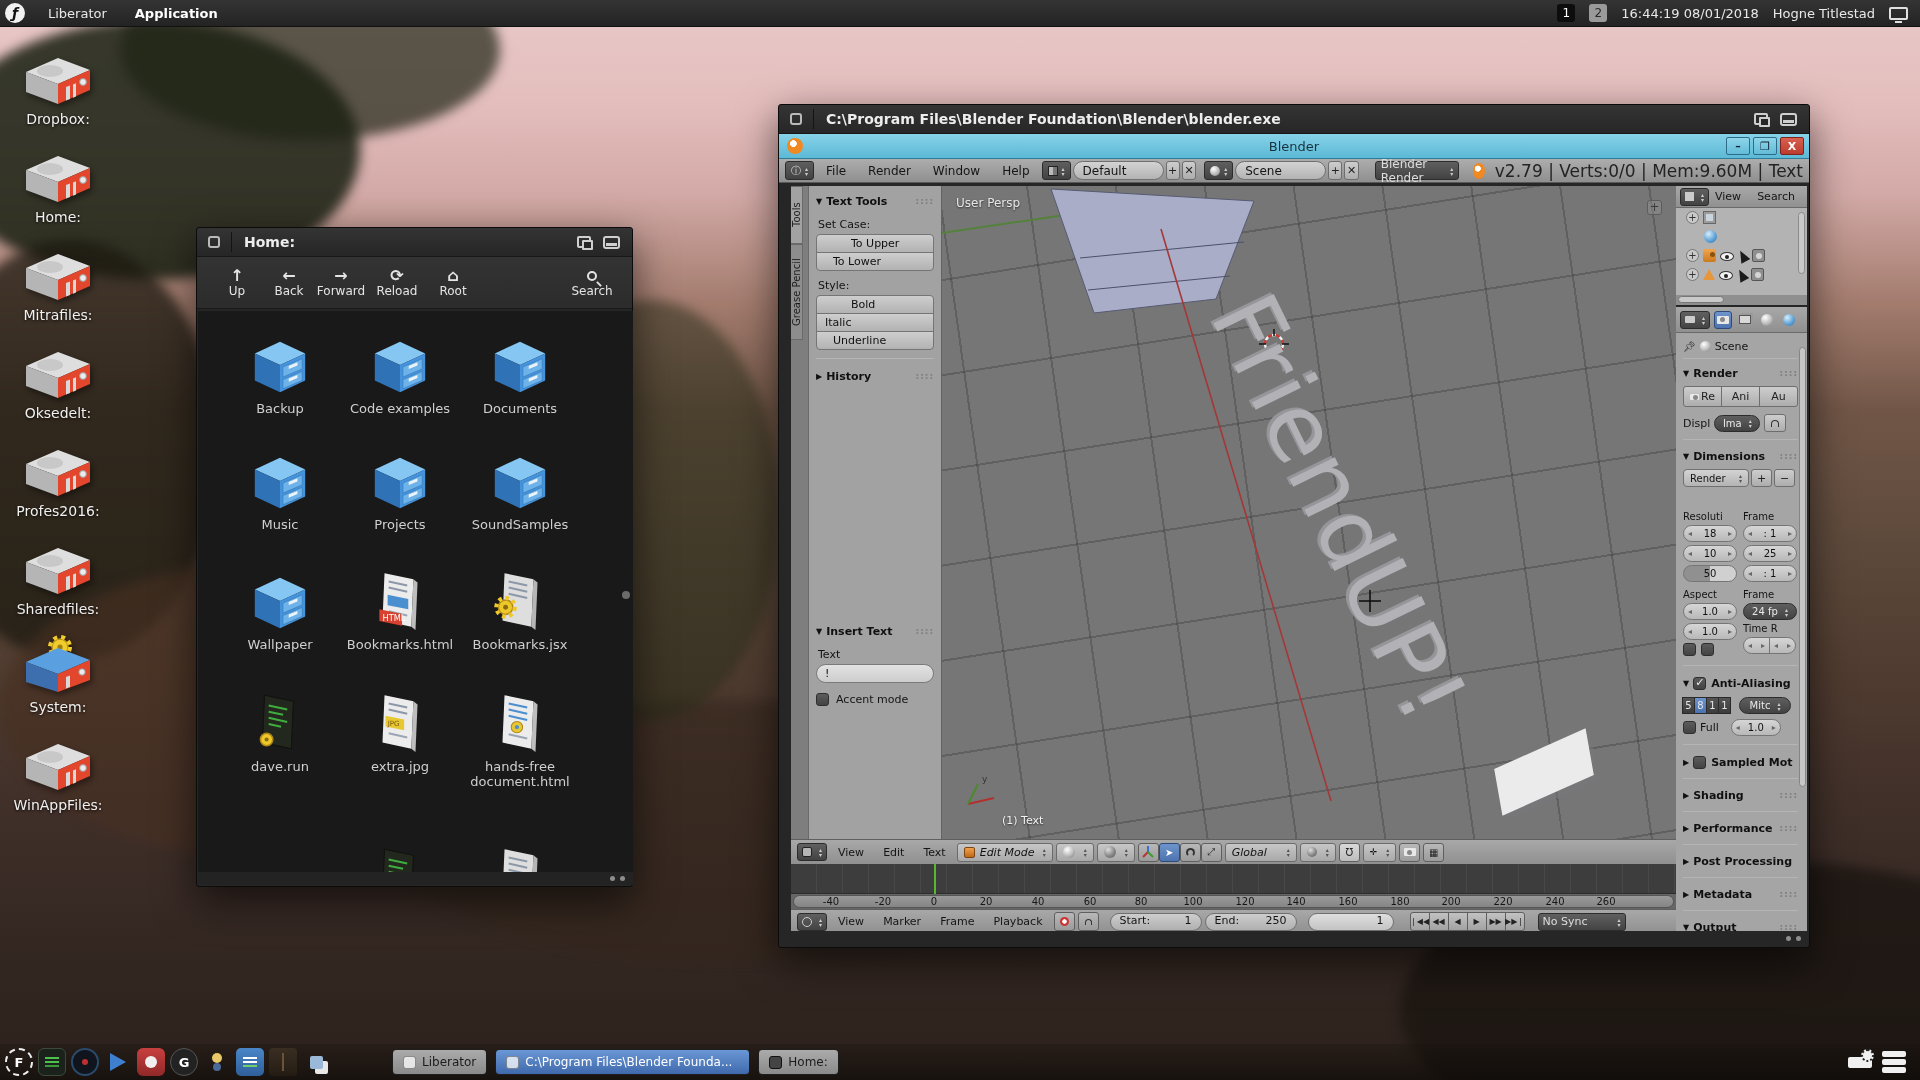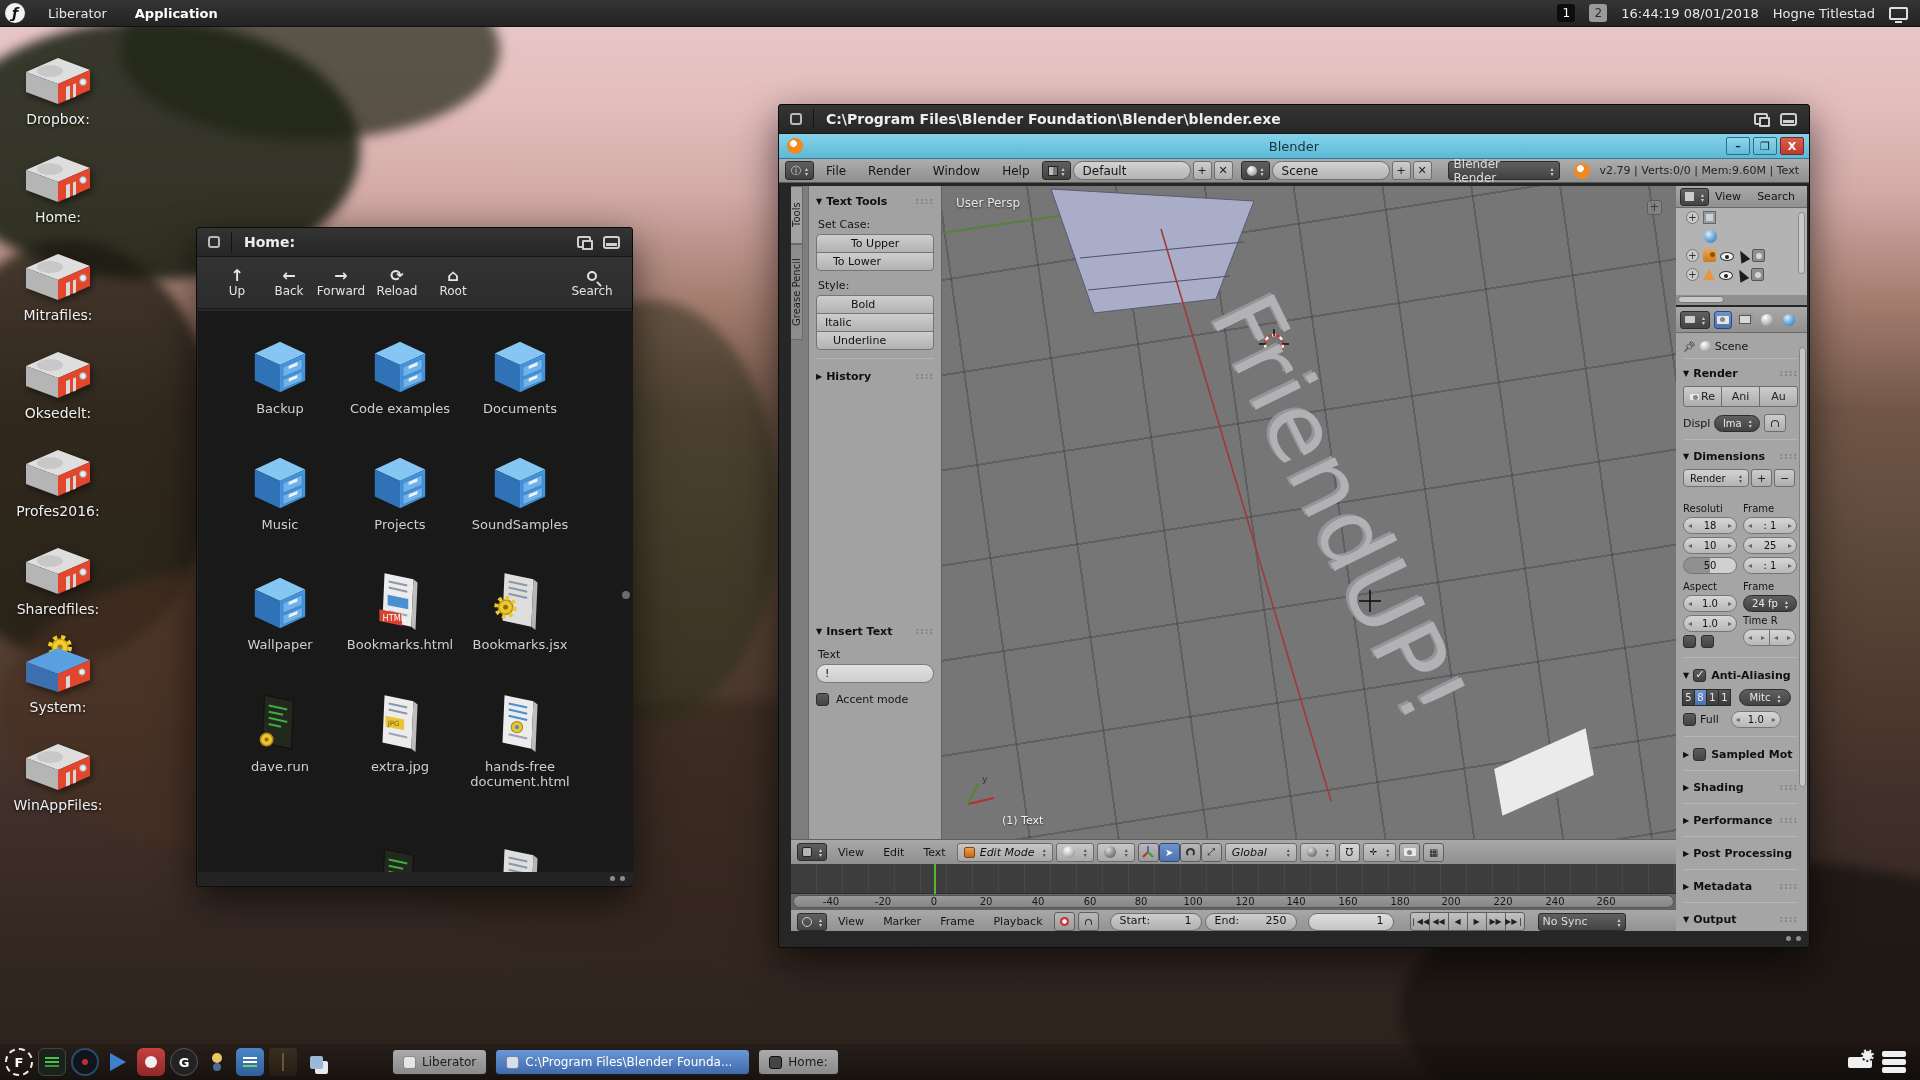--- a/index.html
+++ b/index.html
@@ -80,21 +80,21 @@
     display:flex; align-items:center; font-size:12px; color:#151515; padding:0 6px; gap:2px; }
   .bmenu { padding:0 10px; }
   .ud { display:inline-block; font-size:6px; line-height:5px; color:#ccc; margin-left:4px; text-align:center; }
   .udd { color:#555; }
   .dddark { height:19px; background:linear-gradient(#5f5f5f,#424242); border:1px solid #2c2c2c; border-radius:3px;
     display:flex; align-items:center; padding:0 5px; color:#ddd; }
   .pill { height:19px; background:linear-gradient(#d3d3d3,#b3b3b3); border:1px solid #707070; border-radius:10px;
     display:flex; align-items:center; padding:0 9px; color:#141414; font-size:12px; }
   .sqbtn { width:19px; height:19px; background:linear-gradient(#cdcdcd,#adadad); border:1px solid #6e6e6e;
     border-radius:3px; display:flex; align-items:center; justify-content:center; font-size:11px; color:#222; }
-  #bl-stats { font-size:11px; color:#232323; margin-left:8px; white-space:nowrap; }
+  #bl-stats { font-size:17px; color:#232323; margin-left:8px; white-space:nowrap; }
 
   
   #view3d { position:absolute; left:12px; top:81px; width:885px; height:678px; background:#a2a2a2; }
   #tabstrip { position:absolute; left:-0px; top:0; width:18px; height:653px; background:#7e7e7e; border-right:1px solid #6a6a6a; }
   .vtab { writing-mode:vertical-rl; transform:rotate(180deg); font-size:10px; color:#1d1d1d; text-align:center;
     border:1px solid #6a6a6a; border-right:none; }
   .vtab.active { background:#a2a2a2; }
   .vtab.idle { background:#8d8d8d; }
   #shelf { position:absolute; left:18px; top:0; width:133px; height:653px; background:#a2a2a2;
     border-right:1px solid #636363; padding:6px 7px; font-size:11px; color:#141414; }
@@ -859,21 +859,21 @@
           <span class="grip">::::</span>
       </div>
       <div class="prow" style="margin-top:4px;gap:2px">
         <span class="pill" style="width:66px;height:18px;font-size:10px;border-radius:4px;justify-content:space-between;padding:0 6px">
             <span>Render</span>
             <span class="ud udd">▴<br>▾</span>
           </span>
         <span class="sqbtn" style="width:21px;height:18px">+</span>
         <span class="sqbtn" style="width:21px;height:18px">−</span>
       </div>
-      <div class="cols" style="margin-top:16px">
+      <div class="cols" style="margin-top:24px">
         <div class="col">
           <div class="collbl">Resoluti</div>
           <div class="step">
               <i class="l">◂</i>
               <span>18</span>
               <i class="r">▸</i>
             </div>
           <div class="step">
               <i class="l">◂</i>
               <span>10</span>

